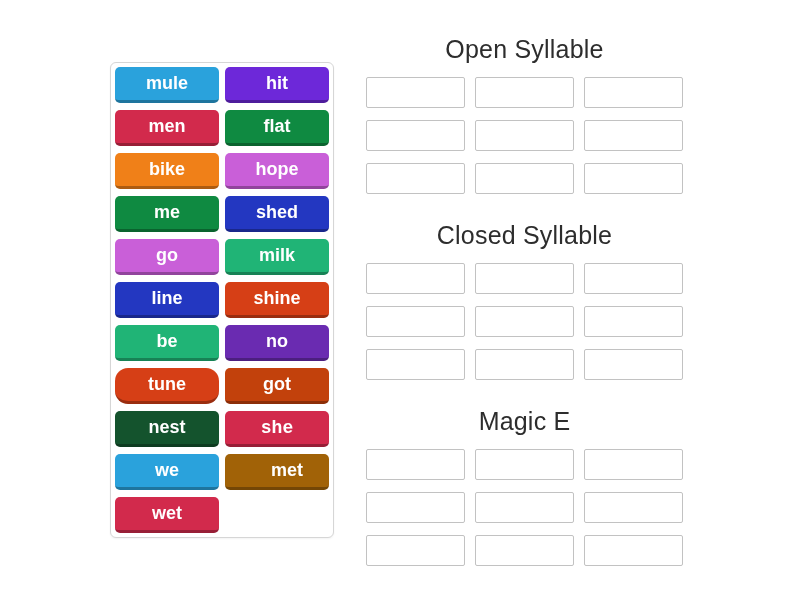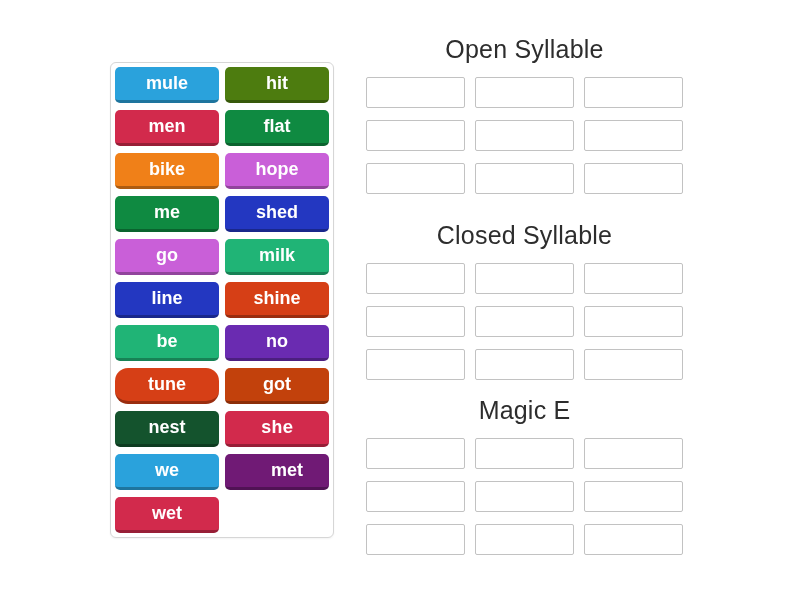--- a/index.html
+++ b/index.html
@@ -40,21 +40,21 @@
     justify-content: center;
     cursor: grab;
     user-select: none;
   }
 
   
   .groups { position: absolute; left: 366px; top: 0; width: 317px; height: 600px; }
   .group { position: absolute; left: 0; width: 317px; }
   .group:nth-child(1) { top: 33px; }
   .group:nth-child(2) { top: 219px; }
-  .group:nth-child(3) { top: 394px; }
+  .group:nth-child(3) { top: 405px; }
   .group-title {
     margin: 2px;
     font-size: 25px;
     font-weight: 400;
     line-height: 28px;
     color: #2d2d2d;
     text-align: center;
     letter-spacing: 0.2px;
   }
   .slot-grid {
@@ -70,39 +70,39 @@
     border: 1px solid #c2c2c2;
     border-radius: 2px;
   }
 </style>
 </head>
 <body>
 
 <div class="stage">
   <div class="word-bank">
       <div class="tile" style="background: rgb(42, 162, 220);">mule</div>
-      <div class="tile" style="background: #4d7c0f;">hit</div>
+      <div class="tile" style="background: #6d28d9;">hit</div>
       <div class="tile" style="background: rgb(210, 42, 76);">men</div>
       <div class="tile" style="background: rgb(15, 138, 65);">flat</div>
       <div class="tile" style="background: rgb(240, 128, 24);">bike</div>
       <div class="tile" style="background: rgb(201, 95, 216);">hope</div>
       <div class="tile" style="background: rgb(15, 138, 65);">me</div>
       <div class="tile" style="background: rgb(35, 55, 193);">shed</div>
       <div class="tile" style="background: rgb(201, 95, 216);">go</div>
       <div class="tile" style="background: rgb(32, 180, 118);">milk</div>
       <div class="tile" style="background: rgb(35, 55, 193);">line</div>
       <div class="tile" style="background: rgb(214, 63, 22);">shine</div>
       <div class="tile" style="background: rgb(32, 180, 118);">be</div>
       <div class="tile" style="background: rgb(106, 43, 177);">no</div>
       <div class="tile" style="background: rgb(214, 63, 22); border-radius: 13px;">tune</div>
       <div class="tile" style="background: #c2410c;">got</div>
       <div class="tile" style="background: #14532d;">nest</div>
       <div class="tile" style="background: rgb(210, 42, 76); font-family: Liberation Mono, monospace;">she</div>
       <div class="tile" style="background: rgb(42, 162, 220);">we</div>
-      <div class="tile" style="background: #701a75; padding-left: 20px;">met</div>
+      <div class="tile" style="background: #a16207; padding-left: 20px;">met</div>
       <div class="tile" style="background: rgb(210, 42, 76);">wet</div>
     </div>
   <div class="groups">
       <section class="group">
         <h2 class="group-title">Open Syllable</h2>
         <div class="slot-grid">
           <div class="slot"></div>
           <div class="slot"></div>
           <div class="slot"></div>
           <div class="slot"></div>

